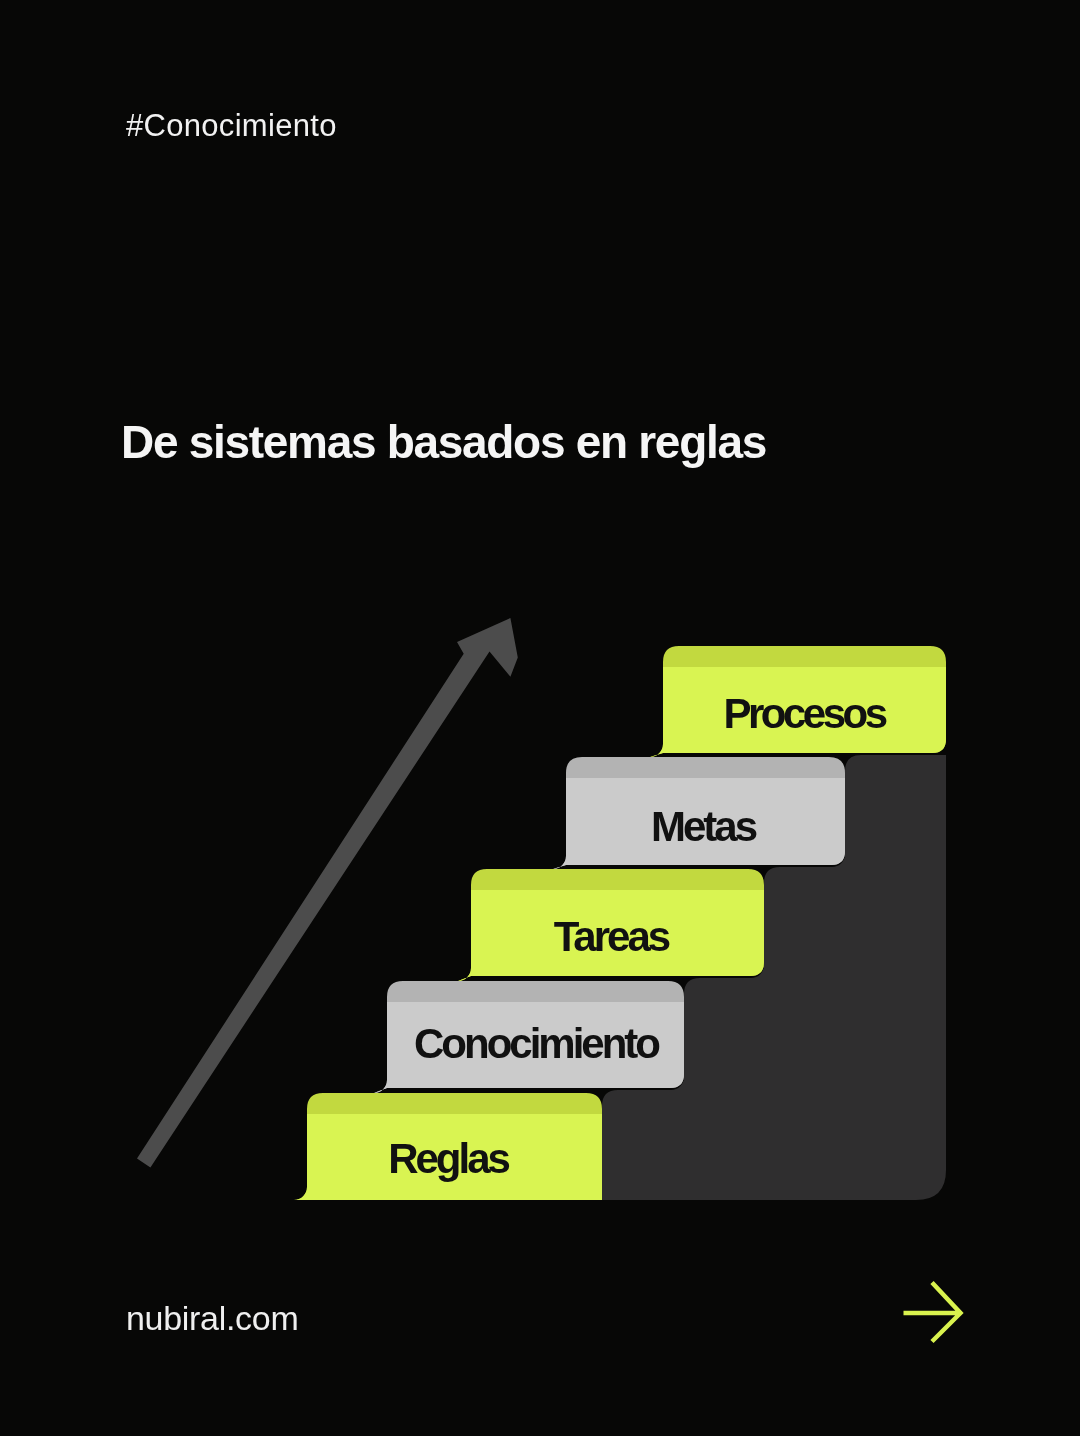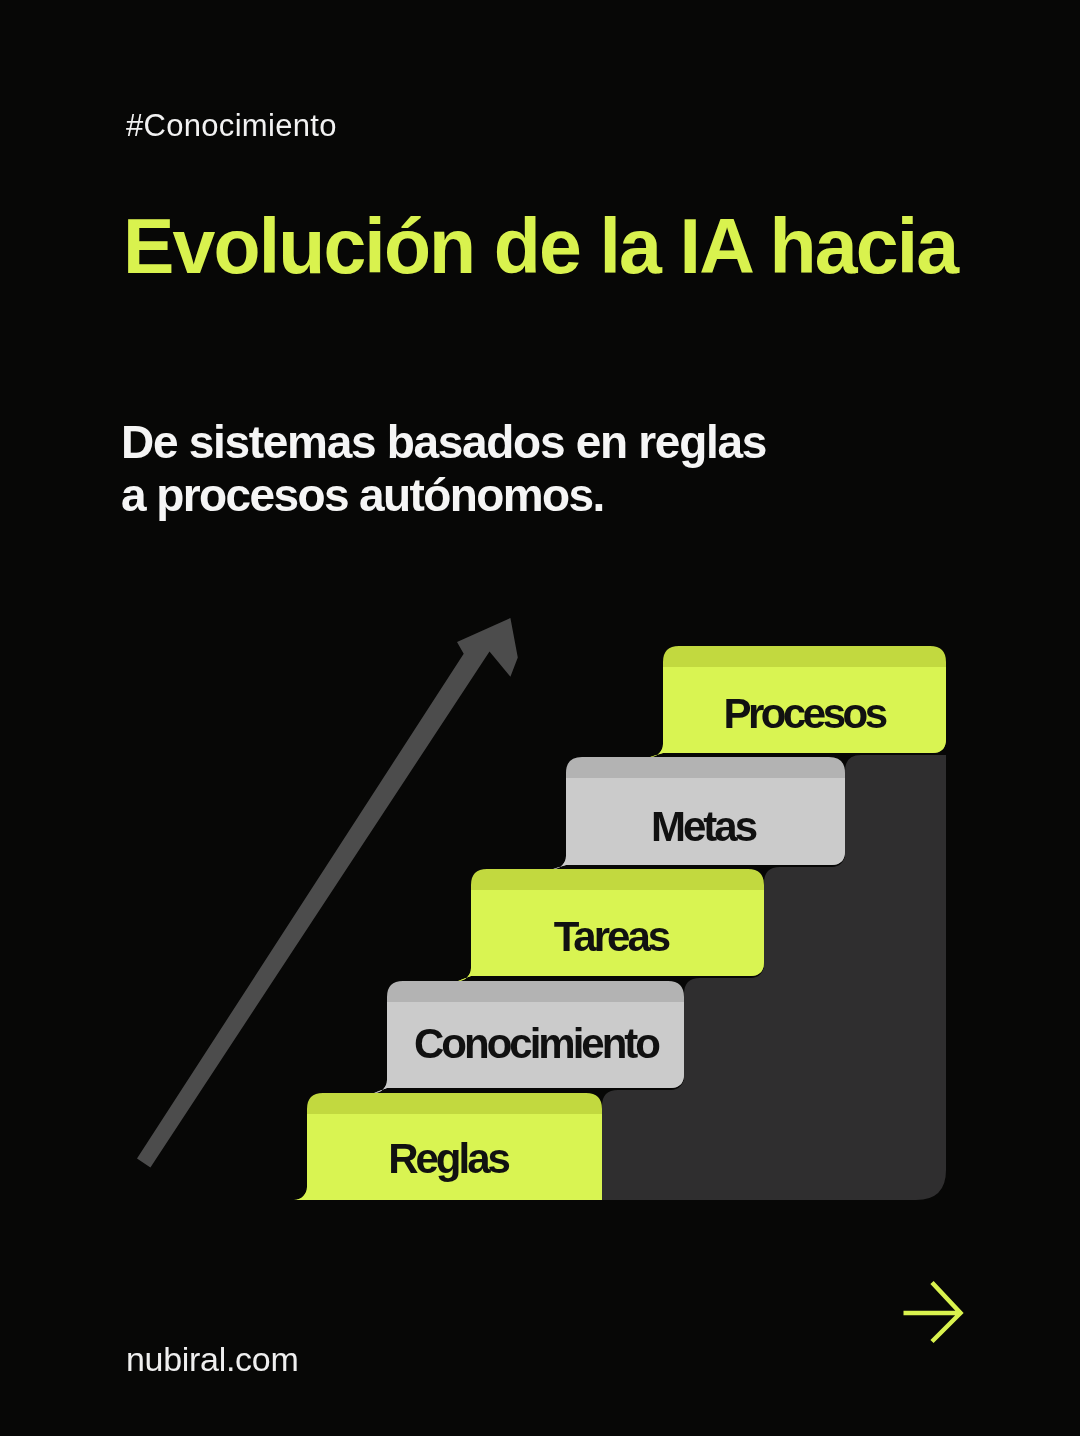--- a/index.html
+++ b/index.html
@@ -6,28 +6,28 @@
   body{width:1080px;height:1436px;background:#070706;overflow:hidden;position:relative;
        font-family:"Liberation Sans",sans-serif;}
   .abs{position:absolute;}
   #hash{left:126px;top:110px;font-size:31px;letter-spacing:0.3px;color:#f2f2f2;line-height:31px;}
   #title{left:123px;top:201px;font-size:77px;font-weight:bold;color:#d9f24e;line-height:90px;}
   #title .l1{letter-spacing:-1.85px;}
   #title .l2{letter-spacing:1.2px;}
   #sub{left:121px;top:416px;font-size:46px;font-weight:bold;color:#f5f5f5;line-height:53px;}
   #sub .s1{letter-spacing:-1.3px;text-align:center;}
   #sub .s2{letter-spacing:-1.6px;}
-  #url{left:126px;top:1301px;font-size:34px;letter-spacing:-0.3px;color:#efefef;line-height:34px;margin-top:41px;}
+  #url{left:126px;top:1301px;font-size:34px;letter-spacing:-0.3px;color:#efefef;line-height:34px;}
   svg text{font-family:"Liberation Sans",sans-serif;font-weight:bold;}
 </style>
 </head>
 <body>
 <div class="abs" id="hash">#Conocimiento</div>
-<div class="abs" id="title"><span class="l1">Evolución de la IA hacia</span><br></div>
-<div class="abs" id="sub"><span class="s1">De sistemas basados en reglas</span><br><span class="s2">a procesos autónomos.</span></div>
+<div class="abs" id="title"><br></div>
+<div class="abs" id="sub"><span class="s1">De sistemas basados en reglas</span><br></div>
 <div class="abs" id="url">nubiral.com</div>
 
 <svg class="abs" style="left:0;top:0;" width="1080" height="1436" viewBox="0 0 1080 1436">
 
   <path d="M 137,1158.6 L 463.7,653.7 L 457,642.1 L 510.4,618 L 517.8,657.4 L 510.4,676.7 L 489.5,651.5 L 150.4,1167.4 Z" fill="#4c4c4c"></path>
 
   <path d="M 845,771 Q 845,755 861,755 L 946,755 L 946,1170
            Q 946,1200 916,1200 L 602,1200
            L 602,1106 Q 602,1090 618,1090 L 671,1090 A 13 13 0 0 0 684,1077
            L 684,994 Q 684,978 700,978 L 751,978 A 13 13 0 0 0 764,965

